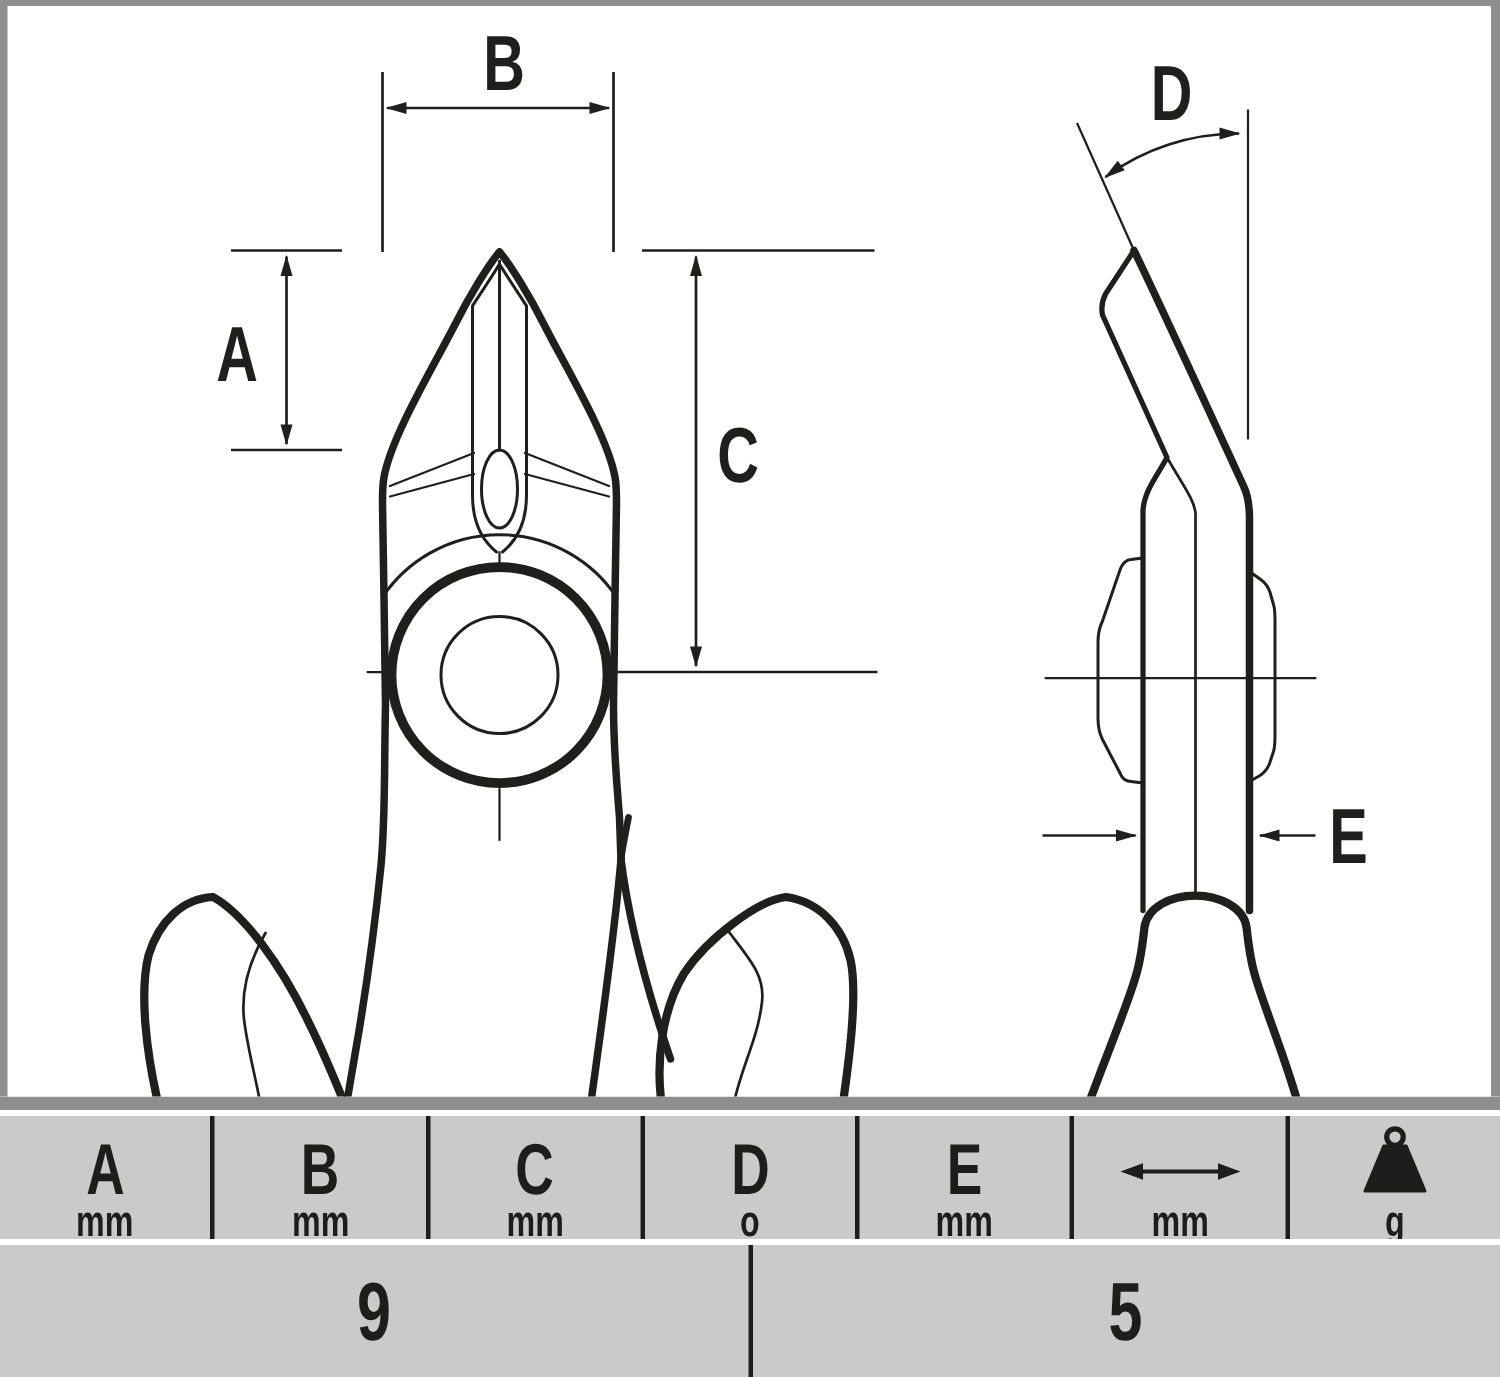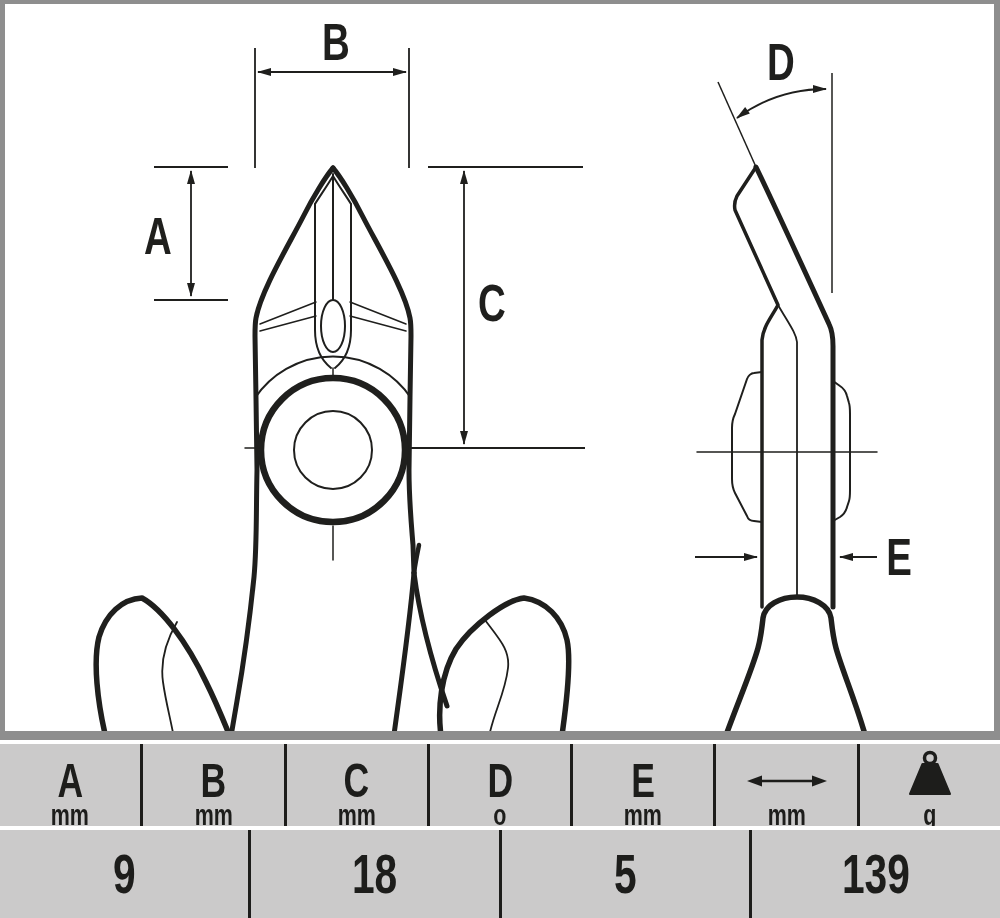--- a/index.html
+++ b/index.html
@@ -198,24 +198,18 @@
       </div>
     </div>
 
     <div class="tsep"></div>
 
     <div class="trow values">
       <div class="tcell">
           <span class="vnum cond">9</span>
         </div>
       <div class="tcell">
-          <span class="vnum cond">18</span>
-        </div>
-      <div class="tcell">
           <span class="vnum cond">5</span>
-        </div>
-      <div class="tcell">
-          <span class="vnum cond">139</span>
         </div>
     </div>
   </div>
 
 </div>
 
 </body></html>

